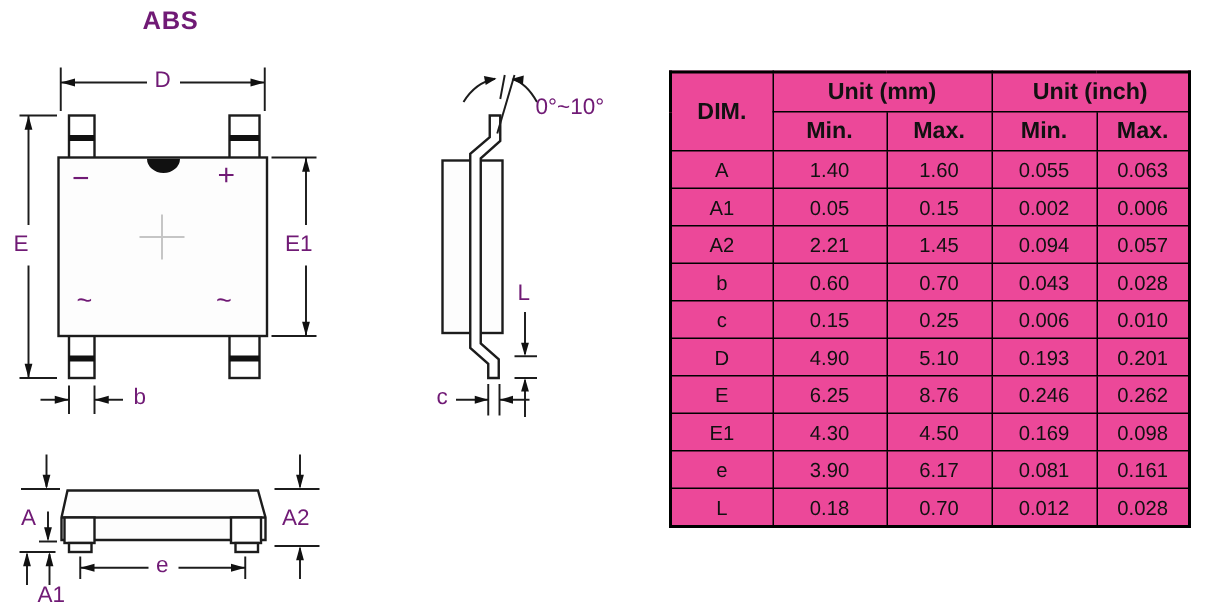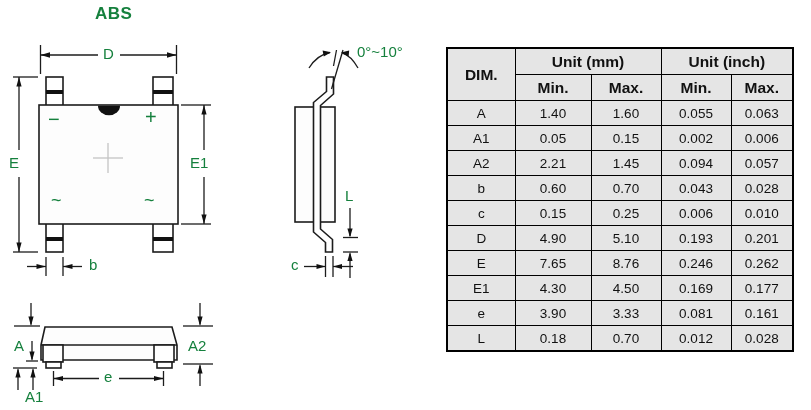--- a/index.html
+++ b/index.html
@@ -1,28 +1,28 @@
 <!DOCTYPE html>
 <html><head>
 <meta charset="utf-8">
 <style>
   html,body{margin:0;padding:0;background:#fff;}
   .canvas{
     position:relative;width:811px;height:410px;background:#fff;overflow:hidden;
     font-family:"Liberation Sans",sans-serif;color:#111;
   }
-  .lbl{position:absolute;white-space:nowrap;font-size:15px;color:#15803d;line-height:1.1;}
+  .lbl{position:absolute;white-space:nowrap;font-size:15px;color:#701a75;line-height:1.1;}
   .title{font-weight:bold;font-size:17px;letter-spacing:.5px;}
   .big{font-size:20px;}
   .tilde{font-size:18px;}
   svg{position:absolute;left:0;top:0;}
   .ah{fill:#111;stroke:none;}
   .dims{
     position:absolute;left:446px;top:47px;width:346px;
-    border-collapse:collapse;table-layout:fixed;background:#e5e5e5;
+    border-collapse:collapse;table-layout:fixed;background:#ec4899;
     border:2px solid #000;
   }
   .dims th,.dims td{border:1.7px solid #000;text-align:center;vertical-align:middle;padding:0;}
   .dims thead th{font-size:15.5px;font-weight:bold;height:25px;}
   .dims tbody td{font-size:13.5px;font-weight:normal;height:24px;}
   .c0{width:68px;}.c1{width:76px;}.c2{width:70px;}.c3{width:70px;}.c4{width:62px;}
 </style>
 </head>
 <body>
 
@@ -166,21 +166,21 @@
 
   <span class="lbl title" style="left:95px;top:5px;">ABS</span>
   <span class="lbl" style="left:103px;top:46px;">D</span>
   <span class="lbl" style="left:9px;top:155px;">E</span>
   <span class="lbl" style="left:190px;top:155px;">E1</span>
   <span class="lbl" style="left:89px;top:257px;">b</span>
   <span class="lbl big" style="left:48px;top:108px;">−</span>
   <span class="lbl big" style="left:145px;top:106px;">+</span>
   <span class="lbl tilde" style="left:51px;top:191px;">~</span>
   <span class="lbl tilde" style="left:144px;top:191px;">~</span>
-  <span class="lbl" style="left:357px;top:44px;">0°~10°</span>
+  <span class="lbl" style="left:357px;top:64px;">0°~10°</span>
   <span class="lbl" style="left:345px;top:188px;">L</span>
   <span class="lbl" style="left:291px;top:257px;">c</span>
   <span class="lbl" style="left:14px;top:338px;">A</span>
   <span class="lbl" style="left:25px;top:389px;">A1</span>
   <span class="lbl" style="left:188px;top:338px;">A2</span>
   <span class="lbl" style="left:104px;top:369px;">e</span>
 
   <table class="dims">
     <colgroup>
       <col class="c0">
@@ -240,36 +240,36 @@
         </tr>
         <tr>
           <td>D</td>
           <td>4.90</td>
           <td>5.10</td>
           <td>0.193</td>
           <td>0.201</td>
         </tr>
         <tr>
           <td>E</td>
-          <td>7.65</td>
+          <td>6.25</td>
           <td>8.76</td>
           <td>0.246</td>
           <td>0.262</td>
         </tr>
         <tr>
           <td>E1</td>
           <td>4.30</td>
           <td>4.50</td>
           <td>0.169</td>
-          <td>0.177</td>
+          <td>0.098</td>
         </tr>
         <tr>
           <td>e</td>
           <td>3.90</td>
-          <td>3.33</td>
+          <td>6.17</td>
           <td>0.081</td>
           <td>0.161</td>
         </tr>
         <tr>
           <td>L</td>
           <td>0.18</td>
           <td>0.70</td>
           <td>0.012</td>
           <td>0.028</td>
         </tr>

